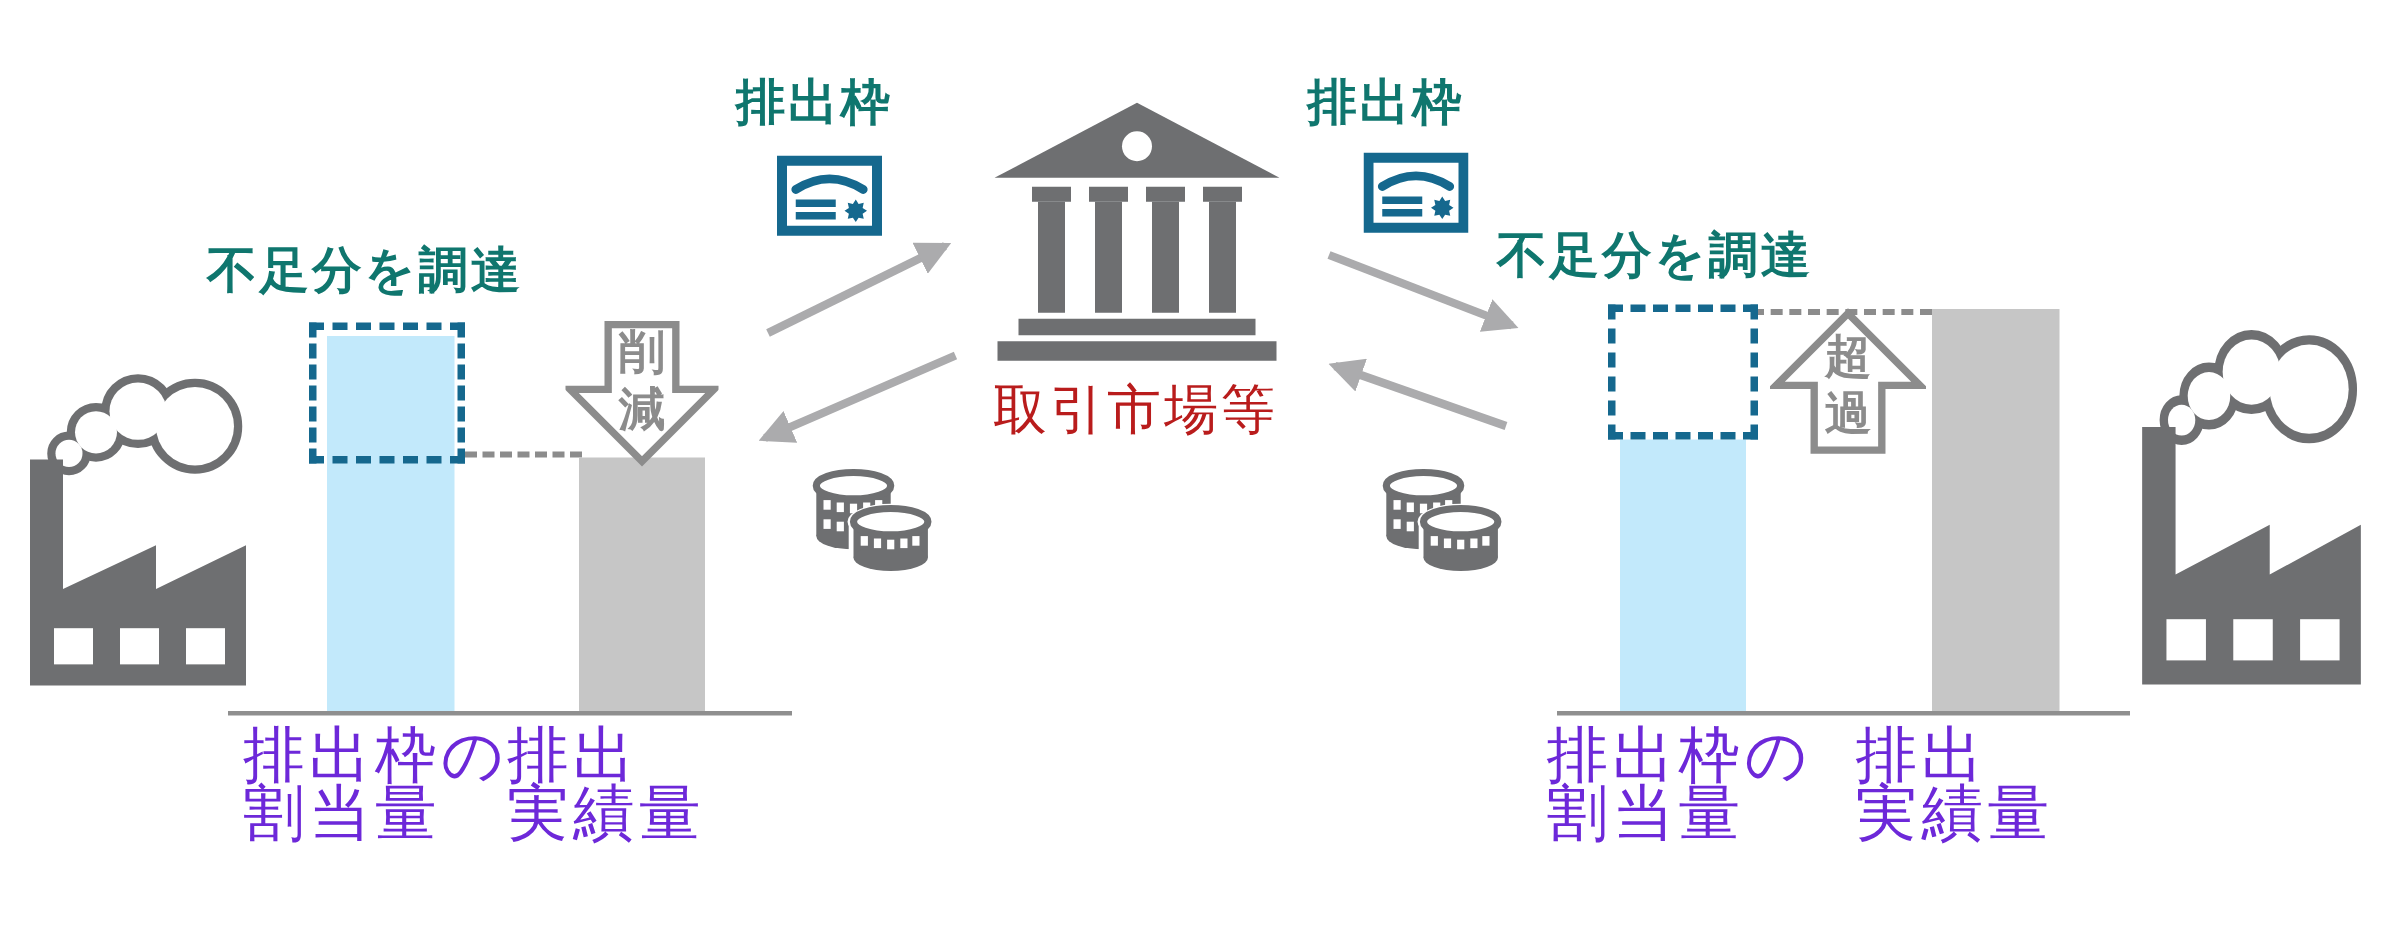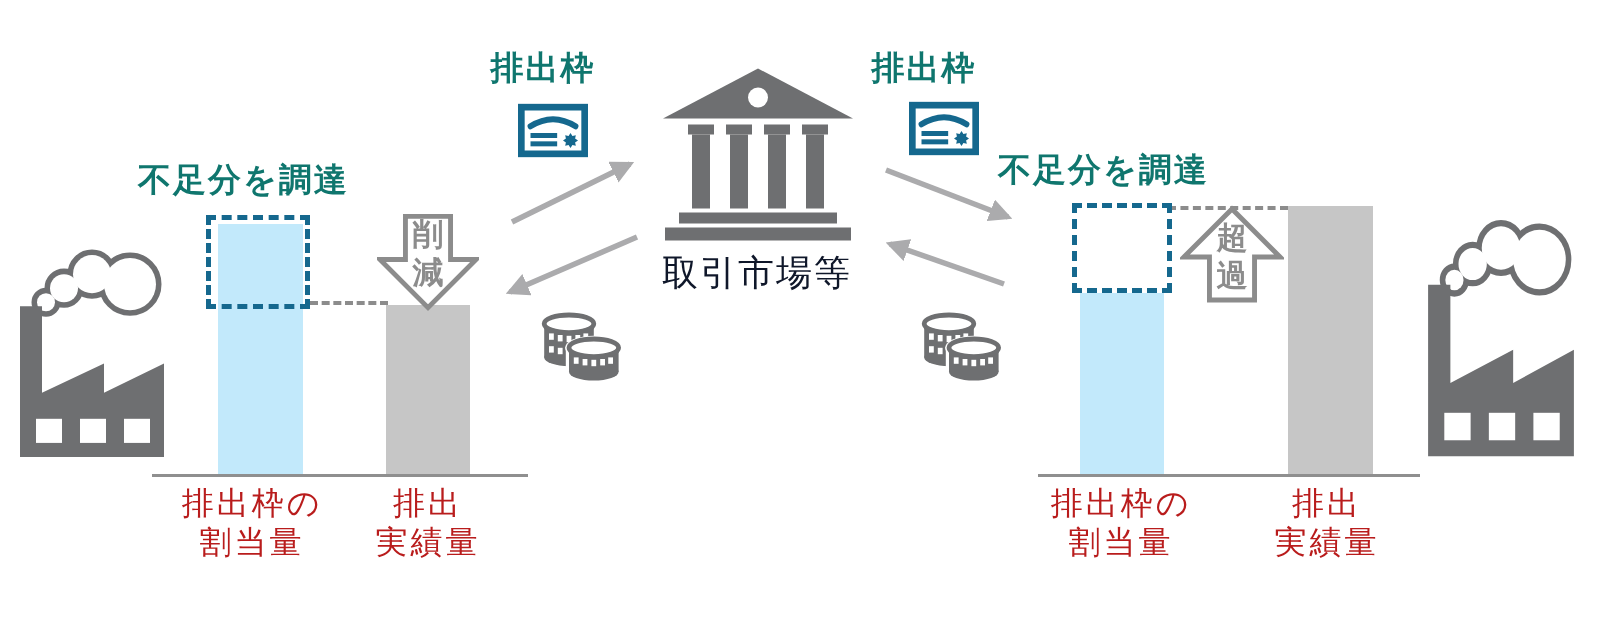--- a/index.html
+++ b/index.html
@@ -7,25 +7,25 @@
     width:1600px;height:620px;position:relative;background:#ffffff;
     font-family:"Liberation Sans","DejaVu Sans",sans-serif;
     overflow:hidden;
   }
   .abs{position:absolute;}
   
   .teal-heading{
     color:#0f766e;font-weight:bold;font-size:33px;letter-spacing:2px;white-space:nowrap;
   }
   .axis-label{
-    color:#b91c1c;font-size:32px;letter-spacing:3px;line-height:39px;
-    text-align:center;white-space:nowrap;
+    color:#6d28d9;font-size:41px;letter-spacing:3px;line-height:39px;
+    text-align:left;white-space:nowrap;
   }
   .market-label{
-    color:#0f172a;font-size:36px;letter-spacing:2px;text-align:center;white-space:nowrap;
+    color:#b91c1c;font-size:36px;letter-spacing:2px;text-align:center;white-space:nowrap;
   }
   .block-arrow-text{
     color:#8c8c8c;font-size:31px;font-weight:600;line-height:38px;
     text-align:center;white-space:nowrap;
   }
   .block-arrow-text span{display:block;}
   
   .bar-blue{background:#c2e9fb;}
   .bar-gray{background:#c6c6c6;}
   .dash-box{

